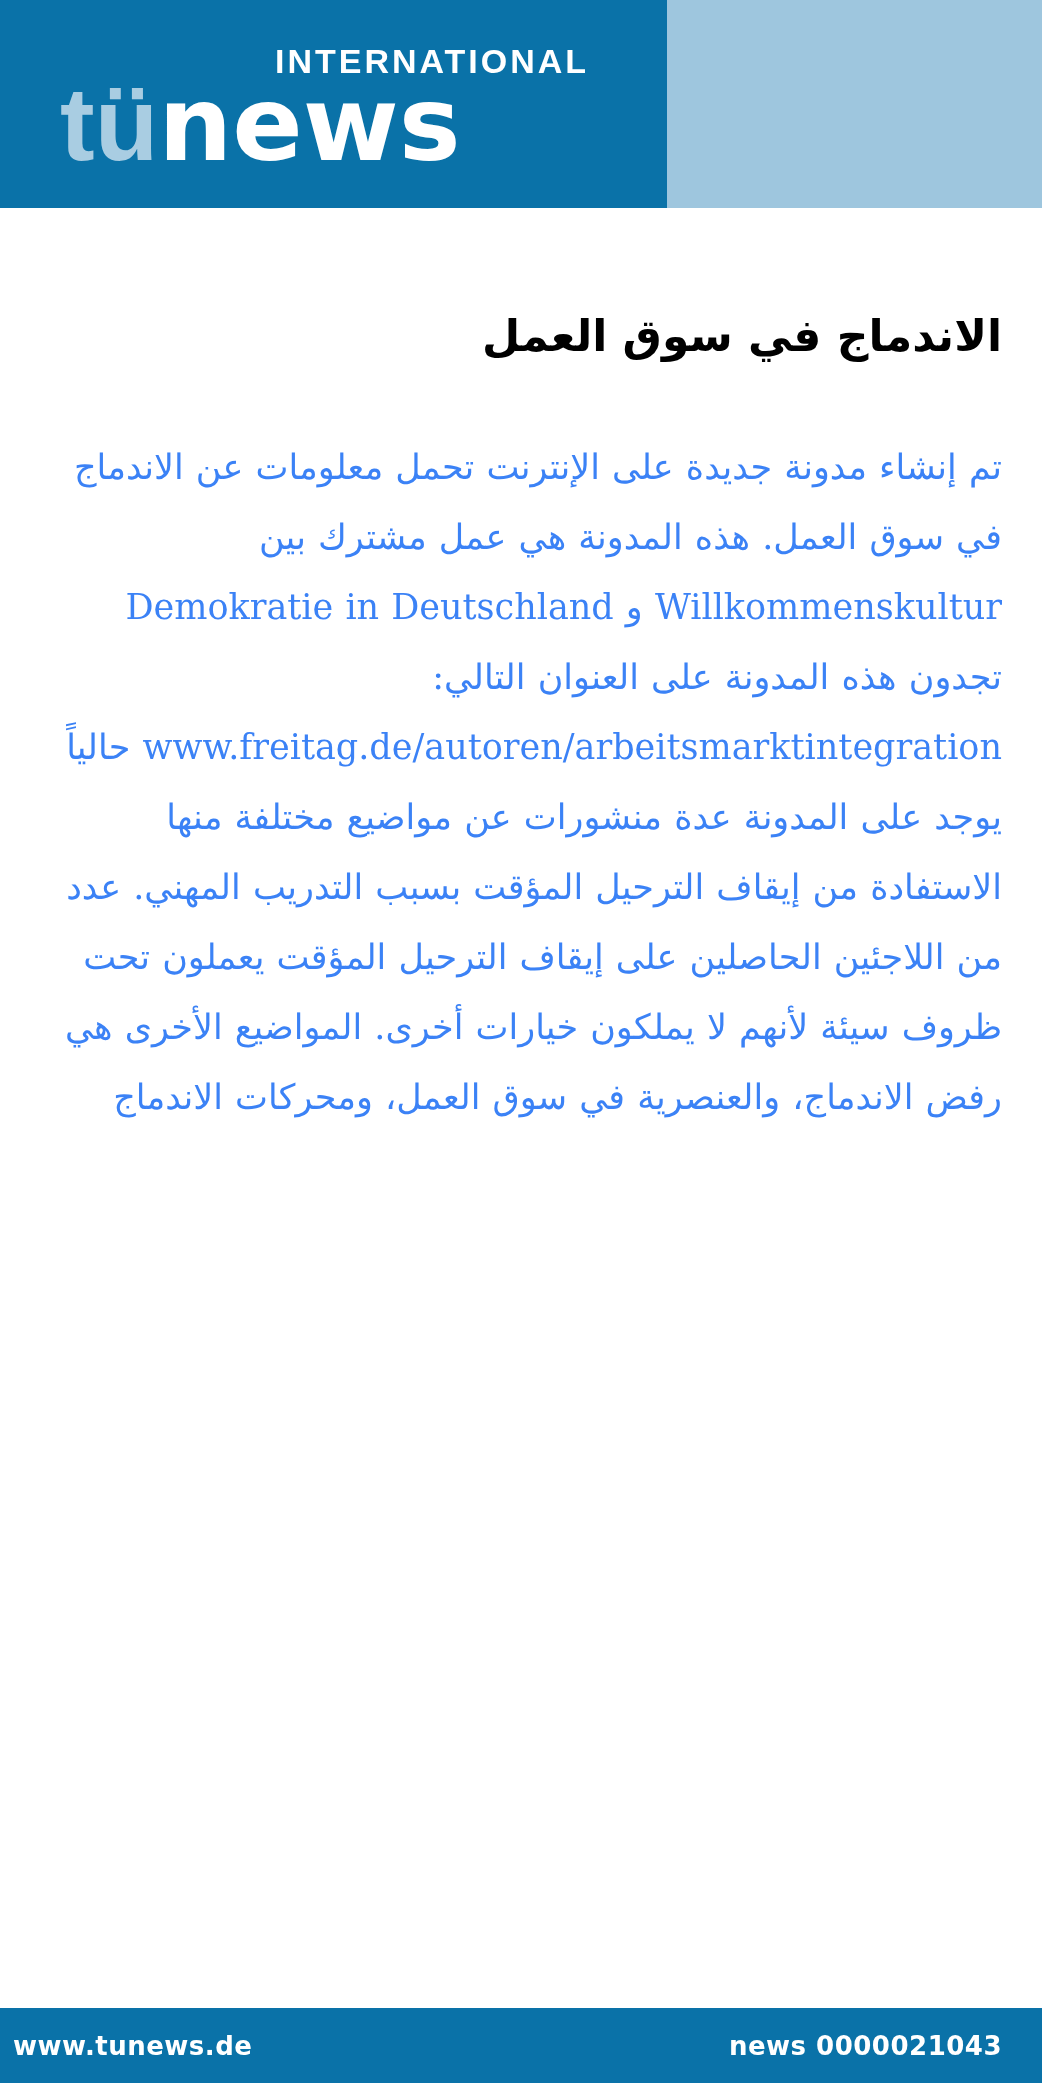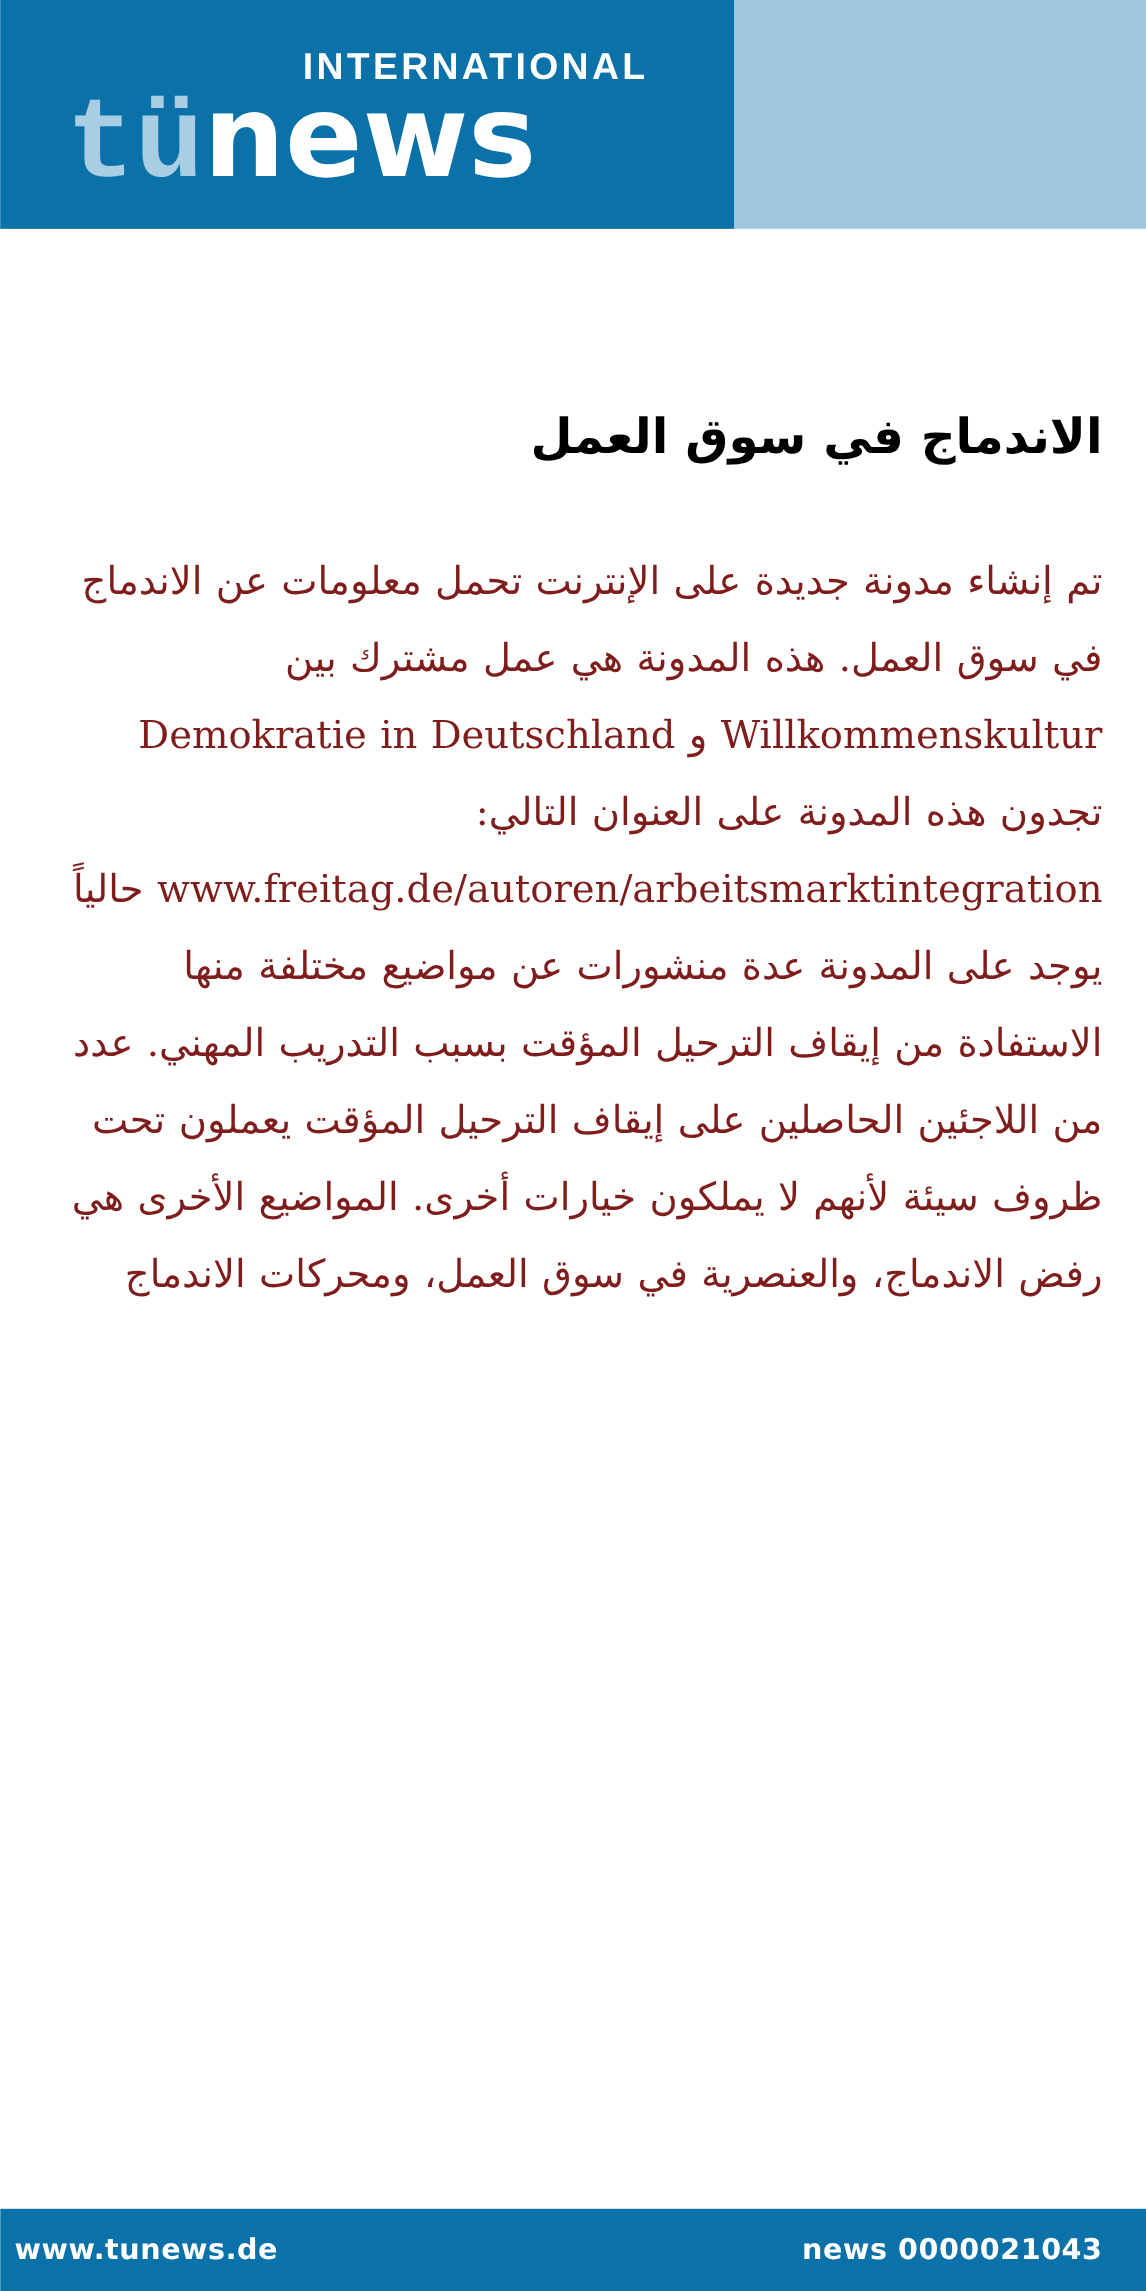--- a/index.html
+++ b/index.html
@@ -53,21 +53,21 @@
   }
   .logo-main {
     position: absolute;
     left: 0px;
     top: 42px;
     direction: ltr;
     text-align: left;
     white-space: nowrap;
   }
   .logo-tu {
-    font-family: Liberation Mono, monospace;
+    font-family: Liberation Sans, sans-serif;
     font-weight: bold;
     font-size: 104px;
     line-height: 104px;
     color: #a9cde2;
     text-align: right;
   }
   .logo-news {
     font-family: "DejaVu Sans", sans-serif;
     font-weight: bold;
     font-size: 104px;
@@ -75,40 +75,39 @@
     color: #ffffff;
   }
 
   
   .article {
     position: absolute;
     top: 208px;
     left: 0;
     width: 1042px;
     height: 1800px;
-    padding: 14px 40px;
+    padding: 0 40px;
     box-sizing: border-box;
-    margin-top: 48px;
   }
   .article-title {
     margin-top: 100px;
     font-family: "DejaVu Sans", sans-serif;
     font-weight: bold;
     font-size: 44px;
     line-height: 56px;
     color: #000000;
     text-align: right;
     direction: rtl;
   }
   .article-body {
     margin-top: 68px;
     font-family: "DejaVu Serif", serif;
     font-size: 35px;
     line-height: 70px;
-    color: #7f1d1d;
+    color: #3b82f6;
     text-align: right;
     direction: rtl;
     word-spacing: 1px;
   }
 
   
   .footer {
     position: absolute;
     left: 0;
     bottom: 0;

